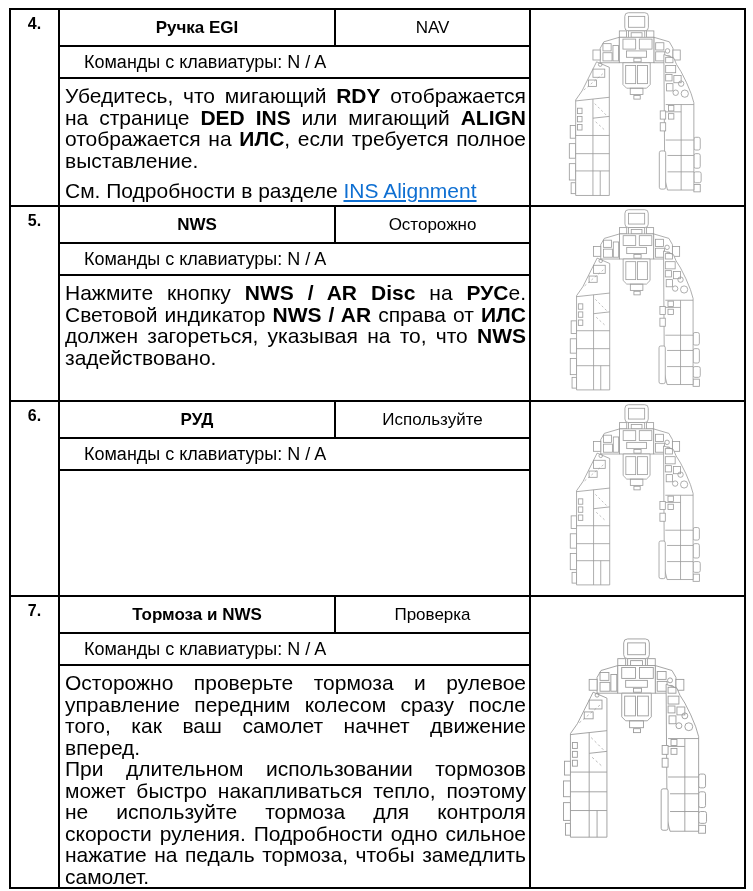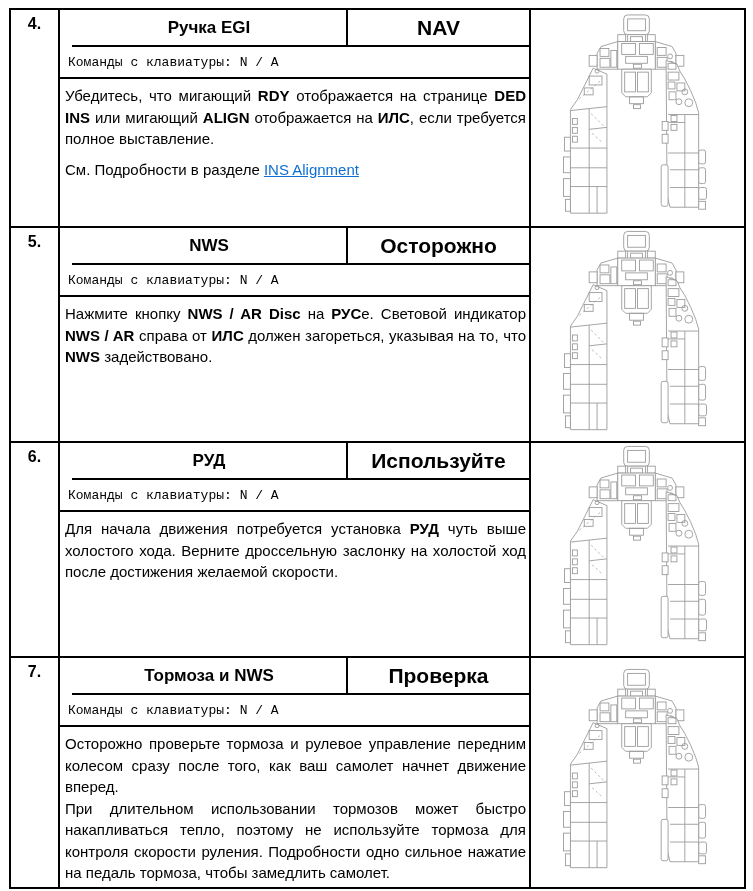--- a/index.html
+++ b/index.html
@@ -26,36 +26,36 @@
   .step-row.r2{height:215px;}
   .step-row.r3{flex:1;border-bottom:none;}
   .cell-num{
     width:49px;flex:0 0 49px;border-right:2px solid var(--border);
     font-weight:bold;font-size:16px;text-align:center;padding-top:5px;
   }
   .cell-content{
     width:471px;flex:0 0 471px;border-right:2px solid var(--border);
     display:flex;flex-direction:column;
   }
-  .row-header{display:flex;height:37px;flex:0 0 37px;border-bottom:2px solid var(--border);margin-left:12px;}
+  .row-header{display:flex;height:37px;flex:0 0 37px;border-bottom:2px solid var(--border);}
   .hdr-action{
     width:276px;flex:0 0 276px;border-right:2px solid var(--border);
     display:flex;align-items:center;justify-content:center;
     font-weight:bold;font-size:17px;
   }
   .hdr-value{
     flex:1;display:flex;align-items:center;justify-content:center;
-    font-weight:bold;font-size:21px;
+    font-weight:normal;font-size:17px;
   }
   .row-kbd{
     height:32px;flex:0 0 32px;border-bottom:2px solid var(--border);
-    display:flex;align-items:center;padding-left:8px;font-size:13px;font-family:Liberation Mono, monospace;
+    display:flex;align-items:center;padding-left:24px;font-size:18px;
   }
   .row-desc{
-    flex:1;padding:6px 3px 0 5px;font-size:15px;line-height:21.5px;
+    flex:1;padding:6px 3px 0 5px;font-size:21px;line-height:21.5px;
     text-align:justify;overflow:hidden;
   }
   .para + .para{margin-top:9px;}
   .doc-link{color:var(--link);cursor:pointer;}
   .cell-diagram{flex:1;position:relative;overflow:hidden;}
   .cell-diagram svg{position:absolute;left:0;top:0;width:100%;height:100%;}
   .cockpit *{stroke:var(--diagram-line);stroke-width:0.9;fill:none;}
   .cockpit .wfill{fill:#ffffff;}
   .cockpit .dash{stroke-dasharray:2.5 2.5;stroke-width:0.7;}
   .cockpit .hl{stroke:none;}
@@ -270,23 +270,20 @@
   </div>
 
   <div class="step-row r2">
     <div class="cell-num">6.</div>
     <div class="cell-content">
       <div class="row-header">
         <div class="hdr-action">РУД</div>
         <div class="hdr-value">Используйте</div>
       </div>
       <div class="row-kbd">Команды с клавиатуры: N / A</div>
-      <div class="row-desc">
-          <div class="para"><span>Для начала движения потребуется установка </span><span style="font-weight: bold;">РУД</span><span> чуть выше холостого хода. Верните дроссельную заслонку на холостой ход после достижения желаемой скорости.</span></div>
-        </div>
     </div>
     <div class="cell-diagram">
         <svg viewBox="0 0 216 215" preserveAspectRatio="xMidYMid meet" class="cockpit">
     <g>
 
       <rect class="wfill" x="94" y="3" width="26" height="20" rx="4"></rect>
       <rect x="98" y="7" width="18" height="12"></rect>
       <rect class="wfill" x="88" y="23" width="8" height="7"></rect>
       <rect class="wfill" x="118" y="23" width="8" height="7"></rect>
       <rect class="wfill" x="98" y="23" width="18" height="8"></rect>

